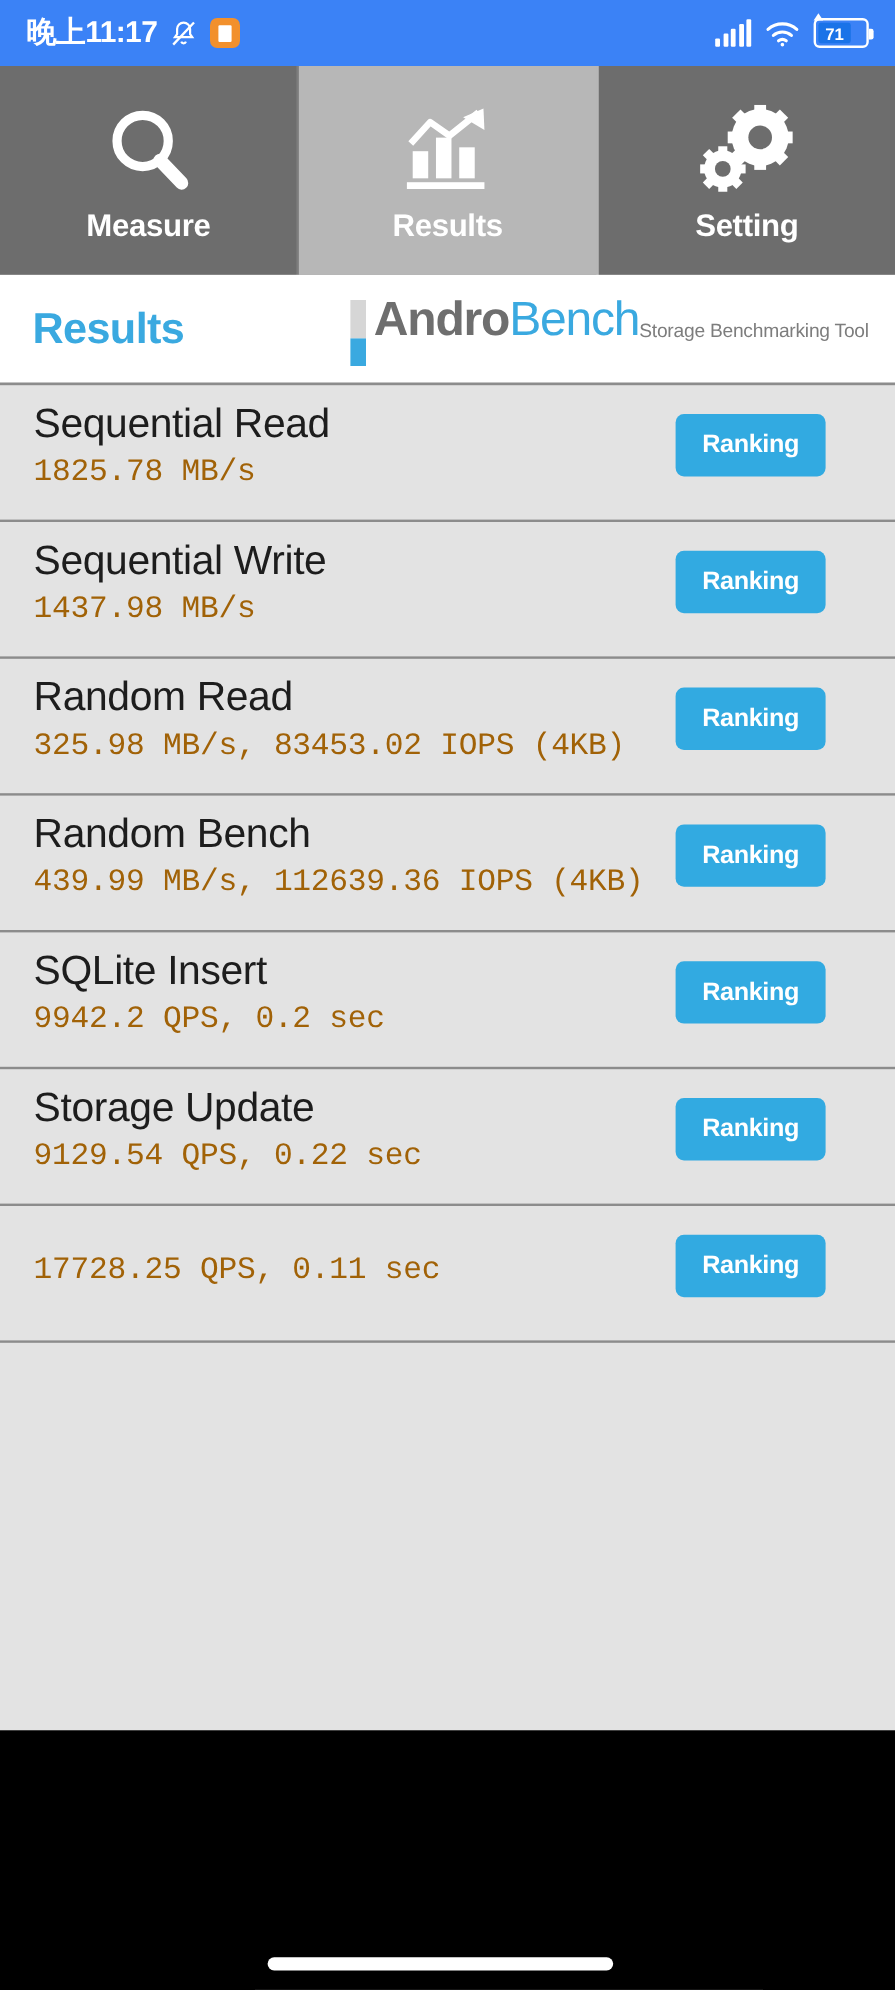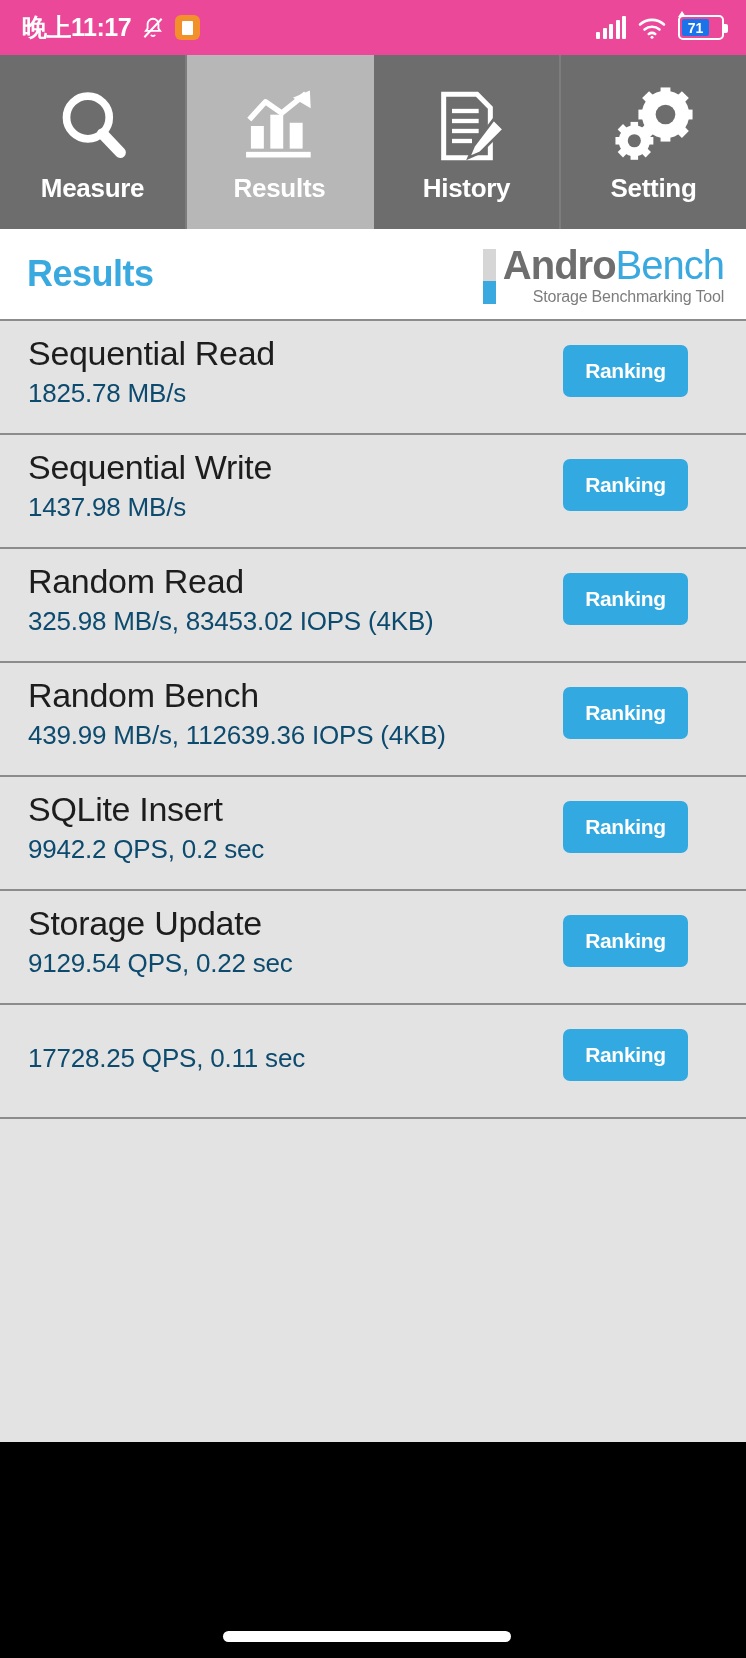--- a/index.html
+++ b/index.html
@@ -17,21 +17,21 @@
     height: 1658px;
     background: #000000;
     overflow: hidden;
   }
 
   
   .status-bar {
     position: absolute;
     left: 0; top: 0;
     width: 746px; height: 55px;
-    background: #ec4899;
+    background: #3b82f6;
     display: flex;
     align-items: center;
     justify-content: space-between;
     padding: 0 22px;
     box-sizing: border-box;
   }
   .status-left {
     display: flex;
     align-items: center;
     gap: 9px;
@@ -170,21 +170,21 @@
     padding-top: 4px;
   }
   .brand-bar {
     width: 13px; height: 55px;
     display: flex;
     flex-direction: column;
     margin-top: 3px;
   }
   .brand-bar .top { background: #d6d6d6; height: 32px; }
   .brand-bar .bot { background: #3aa9e0; height: 23px; }
-  .brand-text { display: flex; flex-direction: column; align-items: flex-end; }
+  .brand-text { display: flex; align-items: flex-end; }
   .brand-name {
     font-size: 40px;
     line-height: 0.98;
     letter-spacing: -1px;
   }
   .brand-name .andro { color: #6e6e6e; font-weight: bold; }
   .brand-name .bench { color: #3aa9e0; font-weight: normal; }
   .brand-tag {
     color: #7d7d7d;
     font-size: 16px;
@@ -214,25 +214,26 @@
   }
   .row-text { display: flex; flex-direction: column; justify-content: center; }
   .row-title {
     color: #1d1d1d;
     font-size: 34px;
     font-weight: normal;
     letter-spacing: -0.3px;
     line-height: 1.15;
   }
   .row-value {
-    color: #0c4a6e;
+    color: #a16207;
     font-size: 26px;
     letter-spacing: -0.2px;
     margin-top: 6px;
     line-height: 1.1;
+    font-family: Liberation Mono, monospace;
   }
   .ranking-btn {
     width: 125px;
     height: 52px;
     background: #32aae1;
     border: none;
     border-radius: 7px;
     color: #ffffff;
     font-family: "Liberation Sans", sans-serif;
     font-size: 21px;
@@ -326,33 +327,20 @@
           <rect x="20" y="17" width="8" height="21" fill="#ffffff"></rect>
           <rect x="32" y="22" width="8" height="16" fill="#ffffff"></rect>
           <rect x="5" y="40" width="40" height="3.5" fill="#ffffff"></rect>
           <polyline points="7,20 17,9 27,16 42,4" fill="none" stroke="#ffffff" stroke-width="3.4" stroke-linejoin="round"></polyline>
           <polygon points="44.5,2 45,13 34,6.5" fill="#ffffff"></polygon>
         </svg>
       </span>
       <span class="tab-label">Results</span>
     </div>
 
-    <div class="tab">
-      <span class="tab-icon">
-        <svg width="80" height="80" viewBox="0 0 48 48">
-          <path d="M10 5h20l8 8v30H10z" fill="none" stroke="#ffffff" stroke-width="3"></path>
-          <line x1="15" y1="15" x2="31" y2="15" stroke="#ffffff" stroke-width="2.6"></line>
-          <line x1="15" y1="21" x2="31" y2="21" stroke="#ffffff" stroke-width="2.6"></line>
-          <line x1="15" y1="27" x2="31" y2="27" stroke="#ffffff" stroke-width="2.6"></line>
-          <line x1="15" y1="33" x2="27" y2="33" stroke="#ffffff" stroke-width="2.6"></line>
-          <path d="M40 20 L46 26 L32 40 L25 43 L28 36 Z" fill="#ffffff" stroke="#6d6d6d" stroke-width="1.6"></path>
-        </svg>
-      </span>
-      <span class="tab-label">History</span>
-    </div>
 
     <div class="tab">
       <span class="tab-icon">
         <svg width="82" height="80" viewBox="0 0 50 48">
           <g fill="#ffffff">
             <circle cx="32" cy="17" r="14.5"></circle>
             <g>
               <rect x="29" y="0.5" width="6" height="6"></rect>
               <rect x="29" y="27.5" width="6" height="6"></rect>
               <rect x="15.5" y="14" width="6" height="6"></rect>

